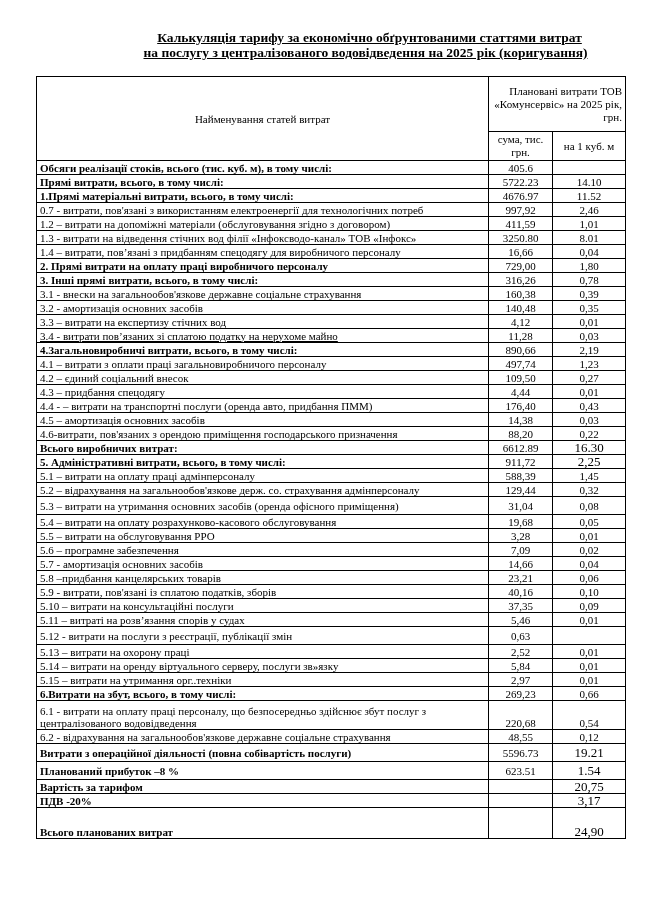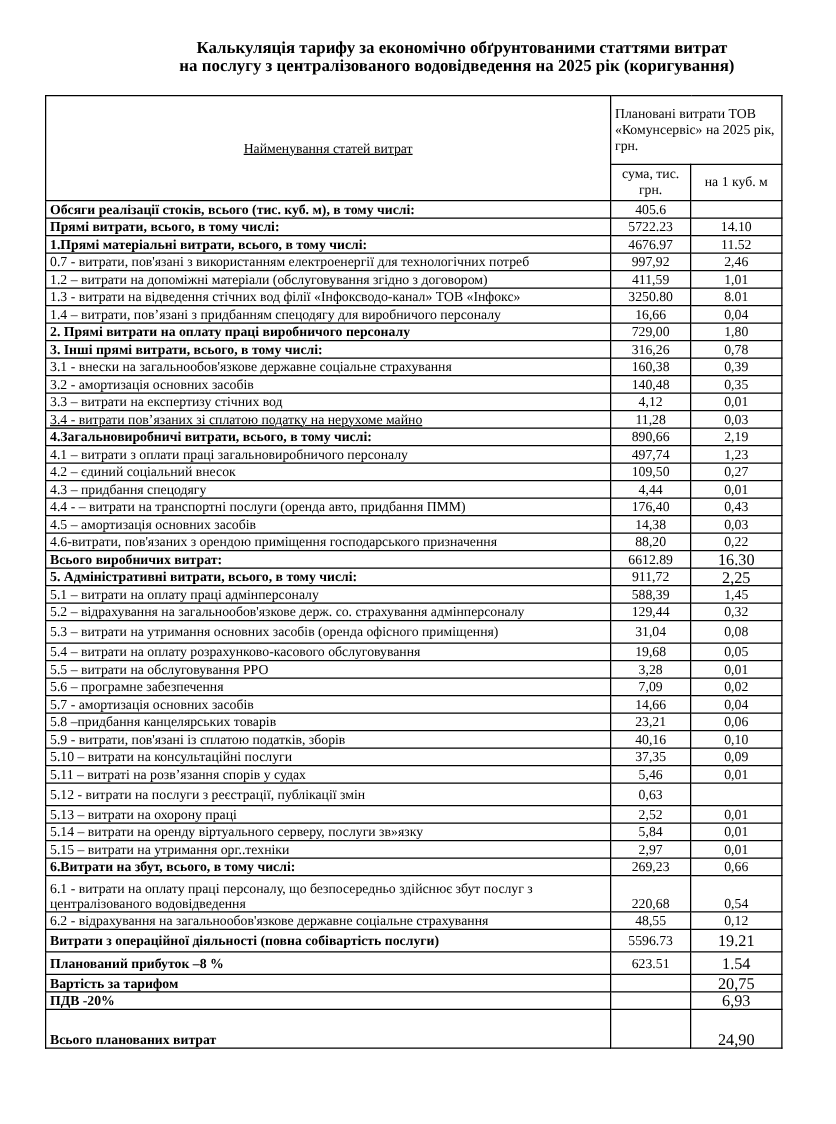--- a/index.html
+++ b/index.html
@@ -1,31 +1,31 @@
 <!DOCTYPE html>
 <html><head>
 <meta charset="utf-8">
 <style>
   html, body { margin: 0; padding: 0; background: #ffffff; }
   body { width: 669px; height: 899px; position: relative; overflow: hidden;
          font-family: "Liberation Serif", serif; color: #000; }
   .title { position: absolute; left: 0; width: 669px; top: 30px; text-align: center;
            font-weight: bold; font-size: 13.5px; line-height: 15px; }
-  .title div { }
+  .title div { text-decoration: underline; }
   .title .l1 { padding-left: 70px; }
   .title .l2 { padding-left: 62px; }
   table { position: absolute; left: 36px; top: 76px; border-collapse: collapse;
           table-layout: fixed; width: 589px; }
   td, th { border: 1px solid #000; font-size: 11px; line-height: 12px;
            padding: 0 3px; font-weight: normal; vertical-align: middle; overflow: hidden; }
   col.c1 { width: 452px; }
   col.c2 { width: 64px; }
   col.c3 { width: 73px; }
-  .hdr-name { text-align: center; font-size: 11px; text-decoration: underline; }
-  .hdr-group { text-align: left; font-size: 11px; line-height: 13px; height: 54px; margin-top: 21px; }
+  .hdr-name { text-align: center; font-size: 11px; }
+  .hdr-group { text-align: right; font-size: 11px; line-height: 13px; height: 54px; margin-top: 21px; }
   .hdr-sub { text-align: center; font-size: 11px; line-height: 13px; height: 28px; }
   td.num { text-align: center; padding: 0; }
   tr.r td { height: 13px; }
   tr.r.tall td { height: 17px; }
   tr.b td.label { font-weight: bold; }
   tr.b td.num { font-weight: normal; }
   tr.big td.num.c3v { font-size: 13px; }
   .normal { font-weight: bold; text-align: center; }
   .ul { text-decoration: underline; }
   td.two { height: 28px !important; vertical-align: bottom; }
@@ -267,21 +267,21 @@
         <td class="num c3v">1.54</td>
       </tr>
       <tr class="r b big">
         <td class="label"><span> Вартість за тарифом</span></td>
         <td class="num"></td>
         <td class="num c3v">20,75</td>
       </tr>
       <tr class="r b big">
         <td class="label"><span>ПДВ -20%</span></td>
         <td class="num"></td>
-        <td class="num c3v">6,93</td>
+        <td class="num c3v">3,17</td>
       </tr>
       <tr class="r b big">
         <td class="label last"><span>Всього планованих витрат</span></td>
         <td class="num last"></td>
         <td class="num c3v last">24,90</td>
       </tr>
     </tbody>
 </table>
 
 </body></html>

